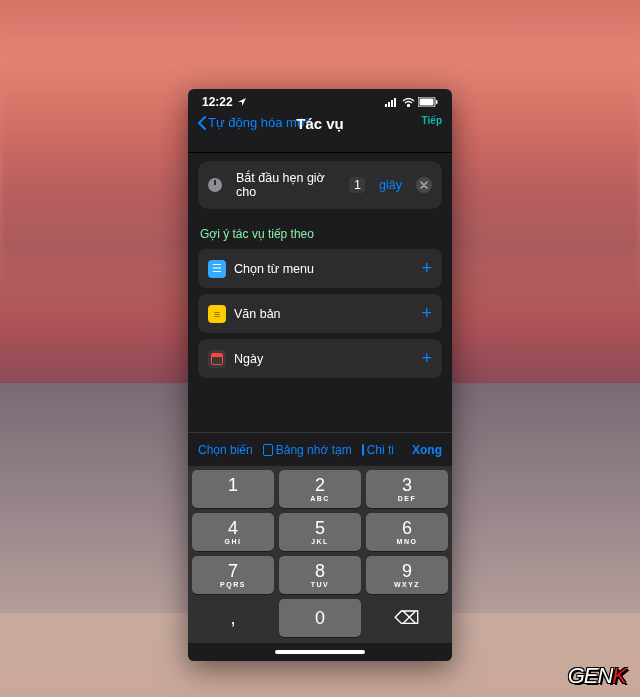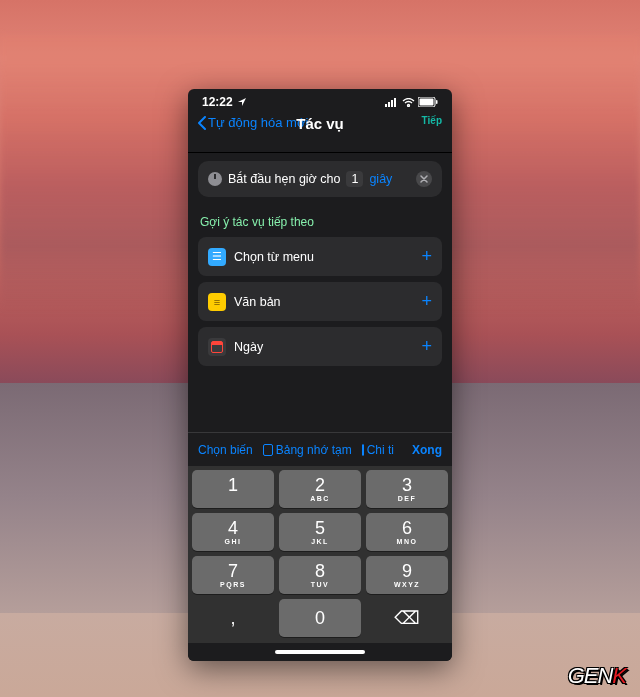--- a/index.html
+++ b/index.html
@@ -96,21 +96,21 @@
       flex: 1;
       padding: 8px 10px;
       overflow: hidden;
     }
     .action-block {
       background: #2c2c2e;
       border-radius: 10px;
       padding: 10px 10px;
       display: flex;
       align-items: center;
-      gap: 6px;
+      gap: 14px;
       color: #fff;
       font-size: 12.5px;
     }
     .timer-icon {
       width: 14px; height: 14px;
       border-radius: 50%;
       background: #8e8e93;
       position: relative;
       flex-shrink: 0;
     }

